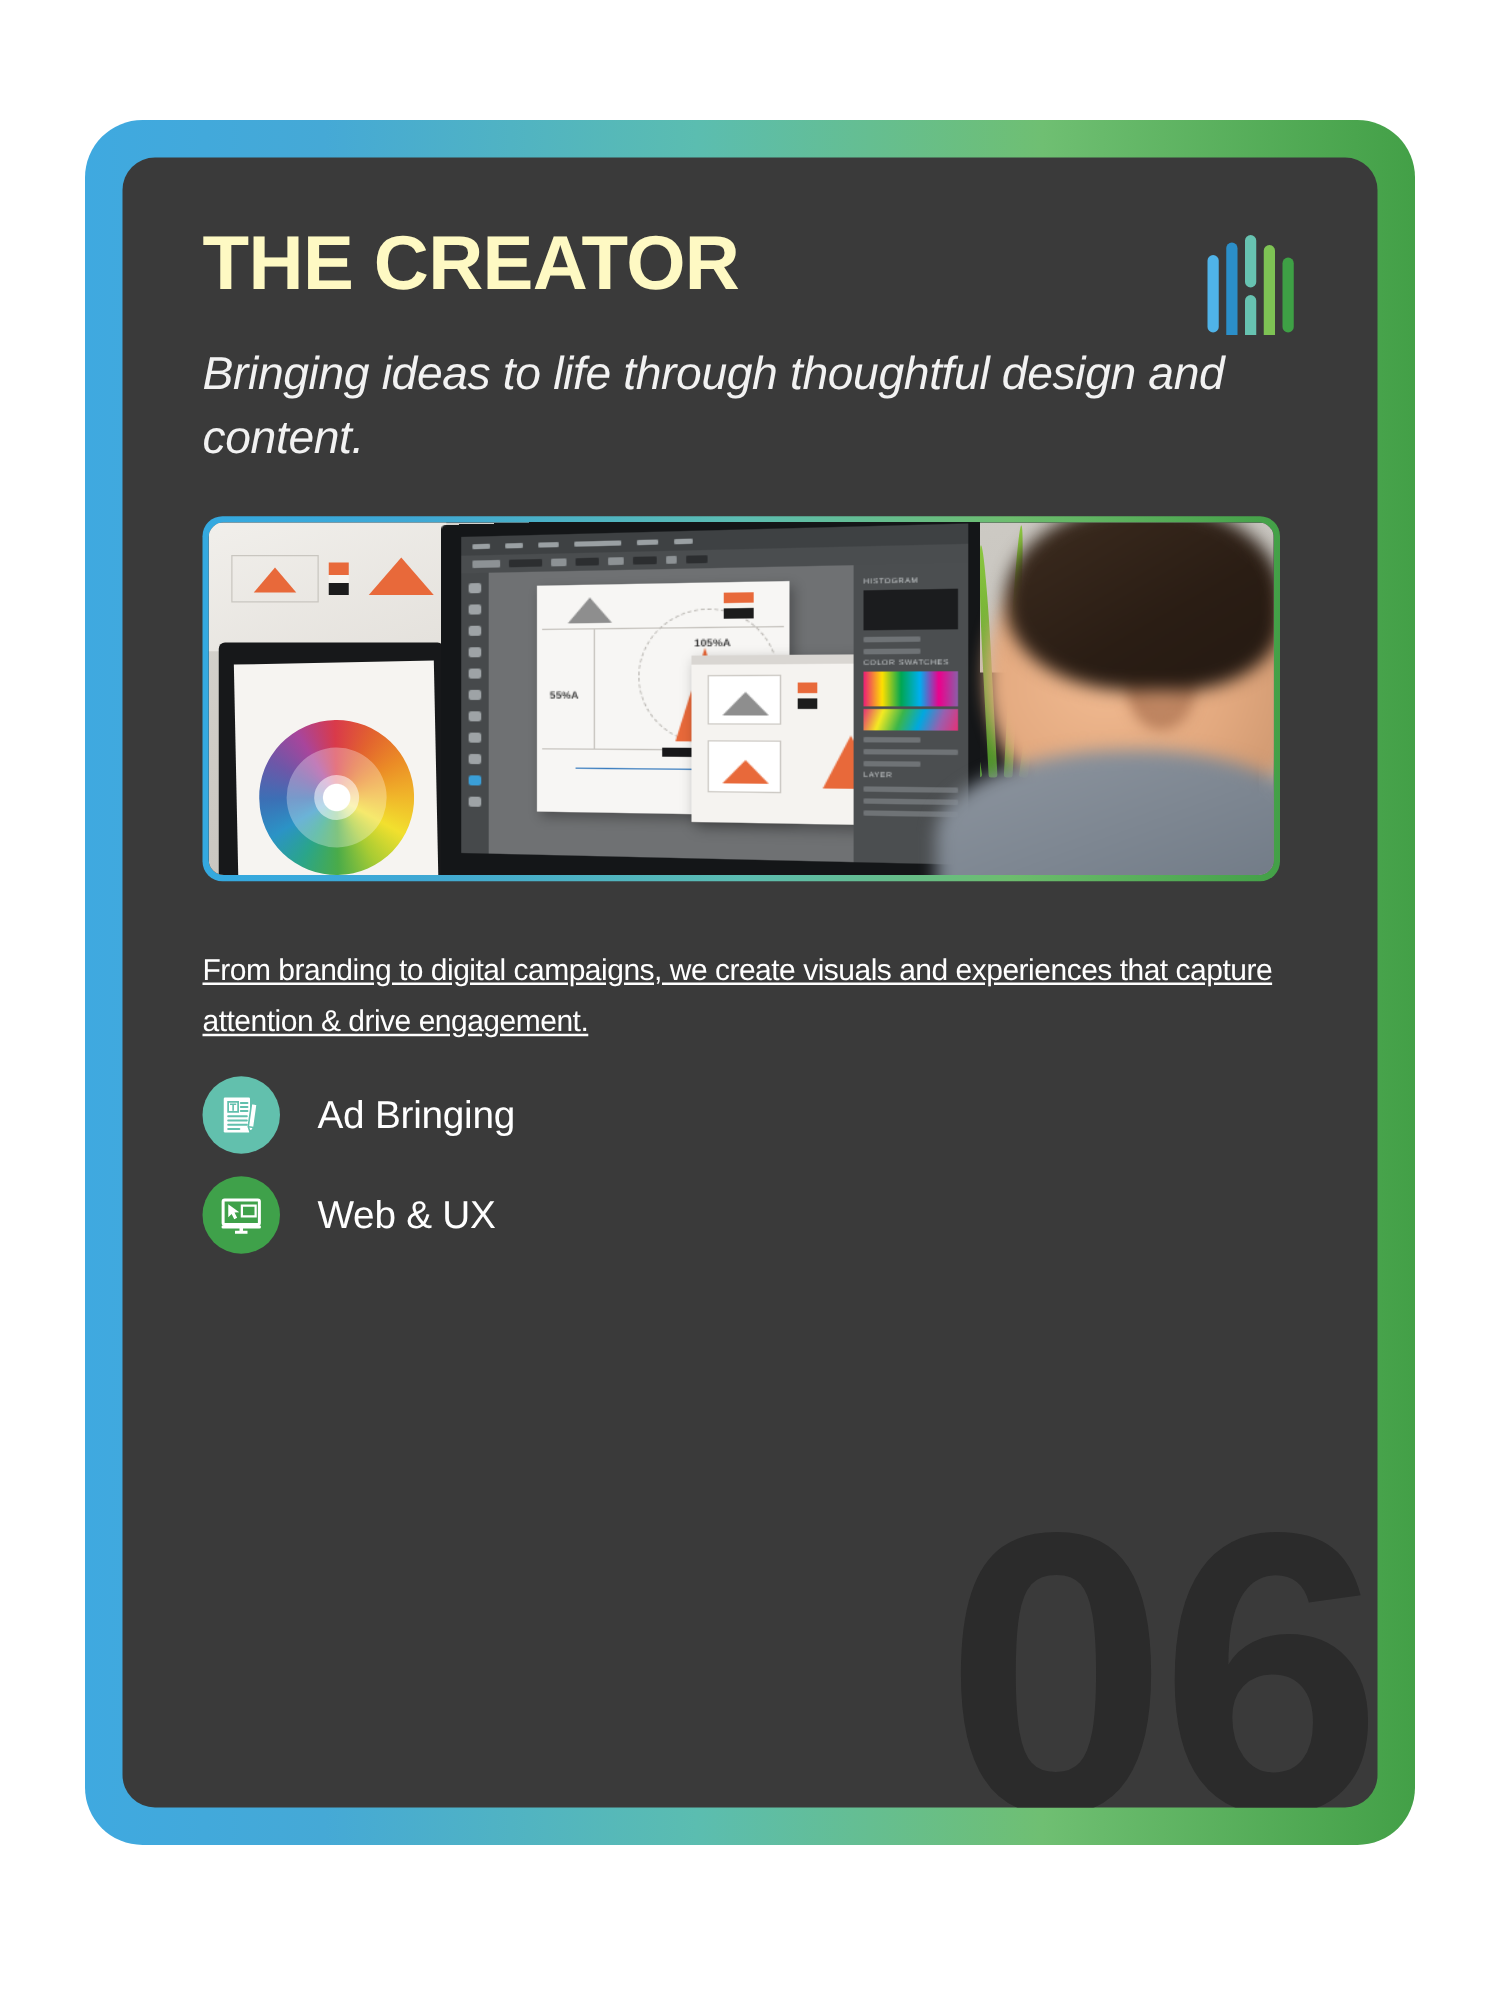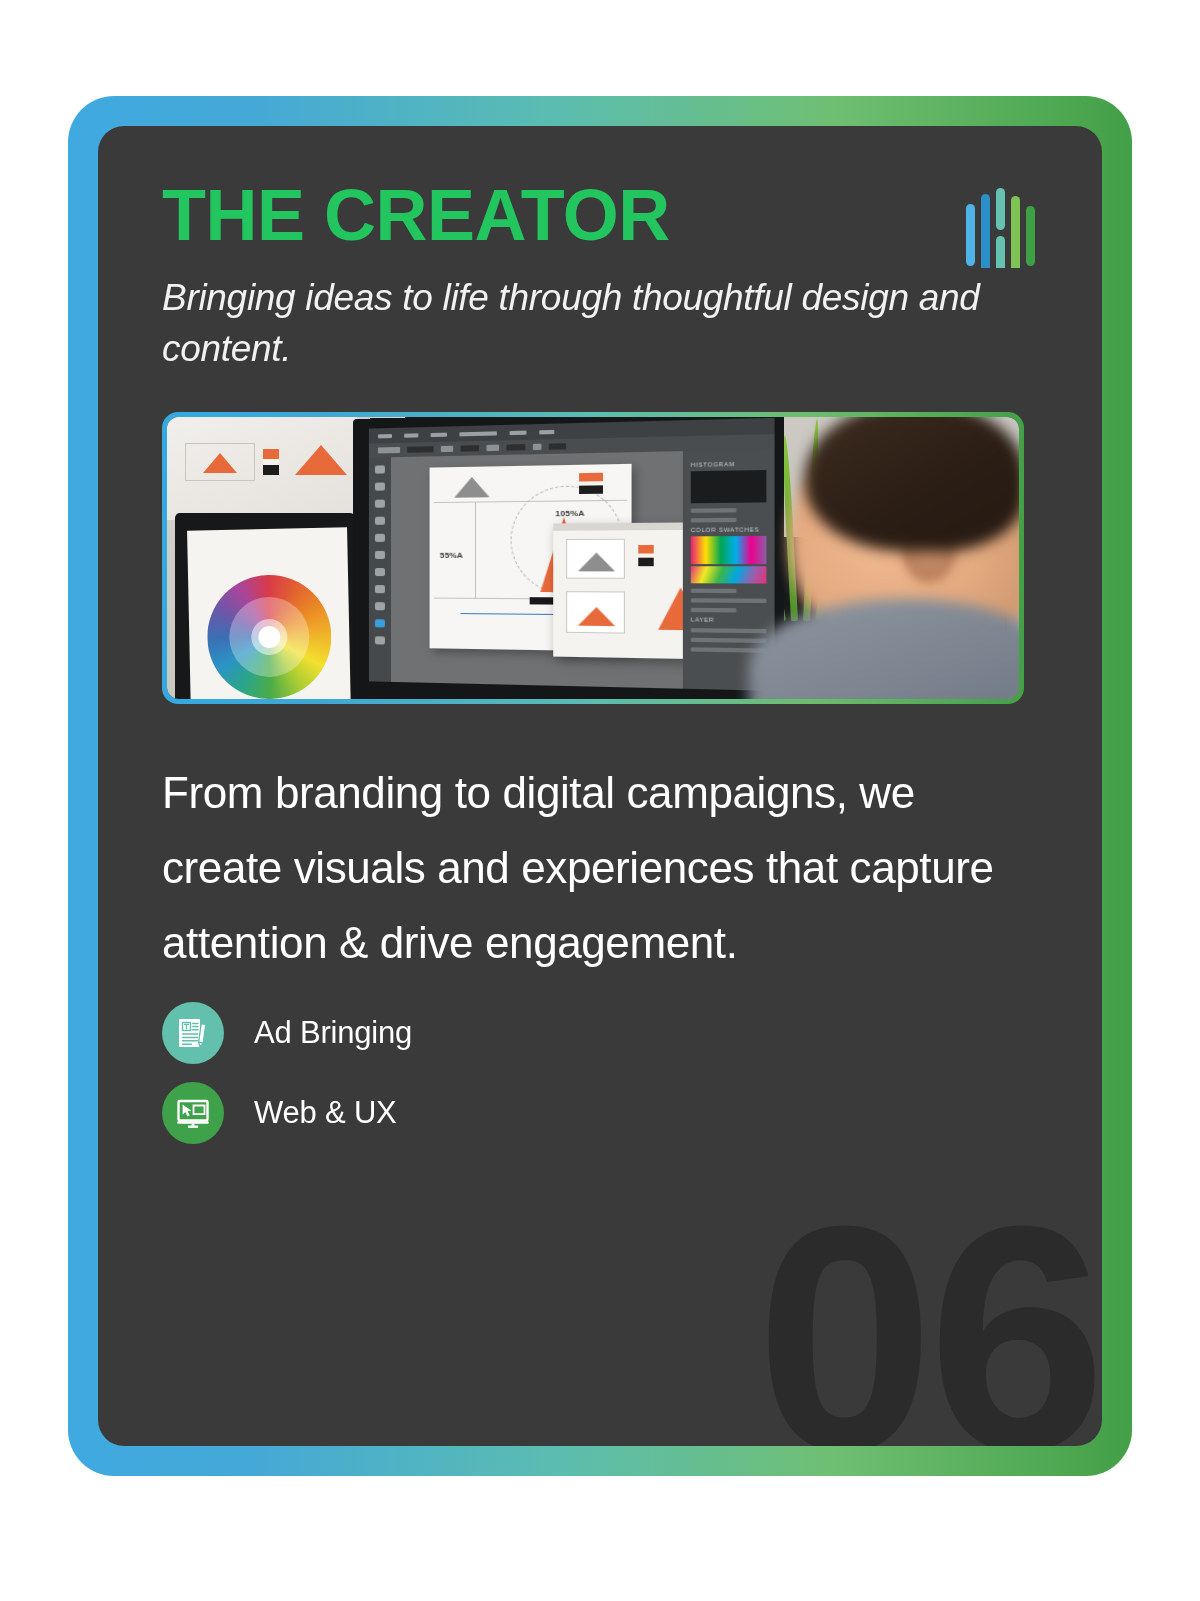--- a/index.html
+++ b/index.html
@@ -63,23 +63,23 @@
   }
 
   
   .header {
     display: flex;
     align-items: flex-start;
     justify-content: space-between;
   }
 
   .title {
-    font-size: 72px;
+    font-size: 61px;
     font-weight: 700;
-    color: #22c55e;
+    color: #fef9c3;
     letter-spacing: -0.5px;
     line-height: 1.05;
     white-space: nowrap;
   }
 
   .logo-mark {
     margin-top: 8px;
     margin-right: 4px;
     flex: 0 0 auto;
   }
@@ -263,26 +263,27 @@
   .ph-shoulder {
     position: absolute; right: -30px; bottom: -30px; width: 300px; height: 130px;
     border-radius: 52% 46% 0 0;
     background: linear-gradient(160deg, #8e96a0, #6d7783);
     filter: blur(7px);
   }
 
   
   .body-copy {
     margin-top: 52px;
-    font-size: 44px;
+    font-size: 24px;
     font-weight: 300;
     color: #ffffff;
     line-height: 1.7;
     letter-spacing: -0.4px;
     max-width: 870px;
+    text-decoration: underline;
   }
 
   
   .abilities-heading {
     margin-top: 40px;
     font-size: 27px;
     font-weight: 700;
     color: #ffffff;
     letter-spacing: 0.2px;
   }

